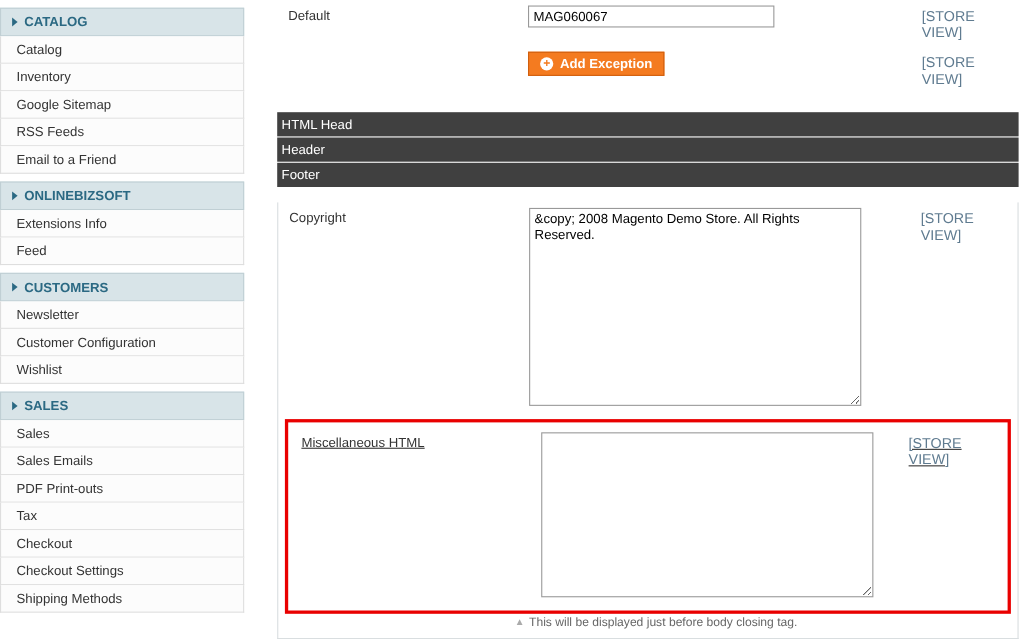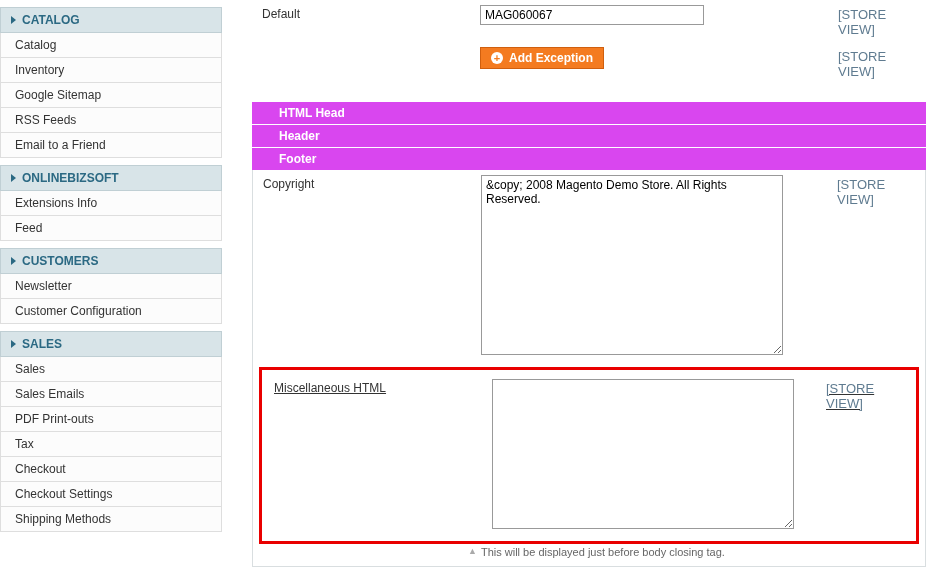--- a/index.html
+++ b/index.html
@@ -68,25 +68,25 @@
       cursor: pointer;
     }
     .plus-ico {
       display: inline-block;
       width: 12px; height: 12px; line-height: 12px;
       text-align: center; border-radius: 6px;
       background: #fff; color: #f47b20; font-weight: bold;
       font-size: 11px;
     }
     .accordion {
-      background: #d946ef;
+      background: #404040;
       color: #fff;
-      font-weight: bold;
-      font-size: 12px;
-      padding: 4px 27px;
+      font-weight: normal;
+      font-size: 12px;
+      padding: 4px 4px;
       margin-top: 1px;
     }
     .accordion.first { margin-top: 18px; }
     .panel { border: 1px solid #d9dee0; border-top: none; padding-bottom: 8px; }
     .highlight-box {
       border: 3px solid #e90000;
       padding: 4px 2px;
       margin: 4px 6px 0 6px;
       text-decoration: underline;
     }
@@ -125,20 +125,21 @@
     <div class="sidebar-item">Extensions Info</div>
 
     <div class="sidebar-item">Feed</div>
 
     <div class="sidebar-group-header">
         <span class="tri"></span>
         <span>CUSTOMERS</span>
       </div>
     <div class="sidebar-item">Newsletter</div>
     <div class="sidebar-item">Customer Configuration</div>
+    <div class="sidebar-item">Wishlist</div>
 
     <div class="sidebar-group-header">
         <span class="tri"></span>
         <span>SALES</span>
       </div>
     <div class="sidebar-item">Sales</div>
     <div class="sidebar-item">Sales Emails</div>
     <div class="sidebar-item">PDF Print-outs</div>
     <div class="sidebar-item">Tax</div>
     <div class="sidebar-item">Checkout</div>
@@ -163,21 +164,21 @@
         </button>
       </div>
       <div class="row-scope">[STORE VIEW]</div>
     </div>
 
     <div class="accordion first">HTML Head</div>
     <div class="accordion">Header</div>
     <div class="accordion">Footer</div>
 
     <div class="panel">
-      <div class="row" style="">
+      <div class="row" style="margin-top:14px;">
         <div class="row-label">Copyright</div>
         <div class="row-field">
           <textarea class="text" style="">&amp;copy; 2008 Magento Demo Store. All Rights Reserved.</textarea>
         </div>
         <div class="row-scope">[STORE VIEW]</div>
       </div>
 
       <div class="highlight-box">
         <div class="row">
           <div class="row-label">Miscellaneous HTML</div>

